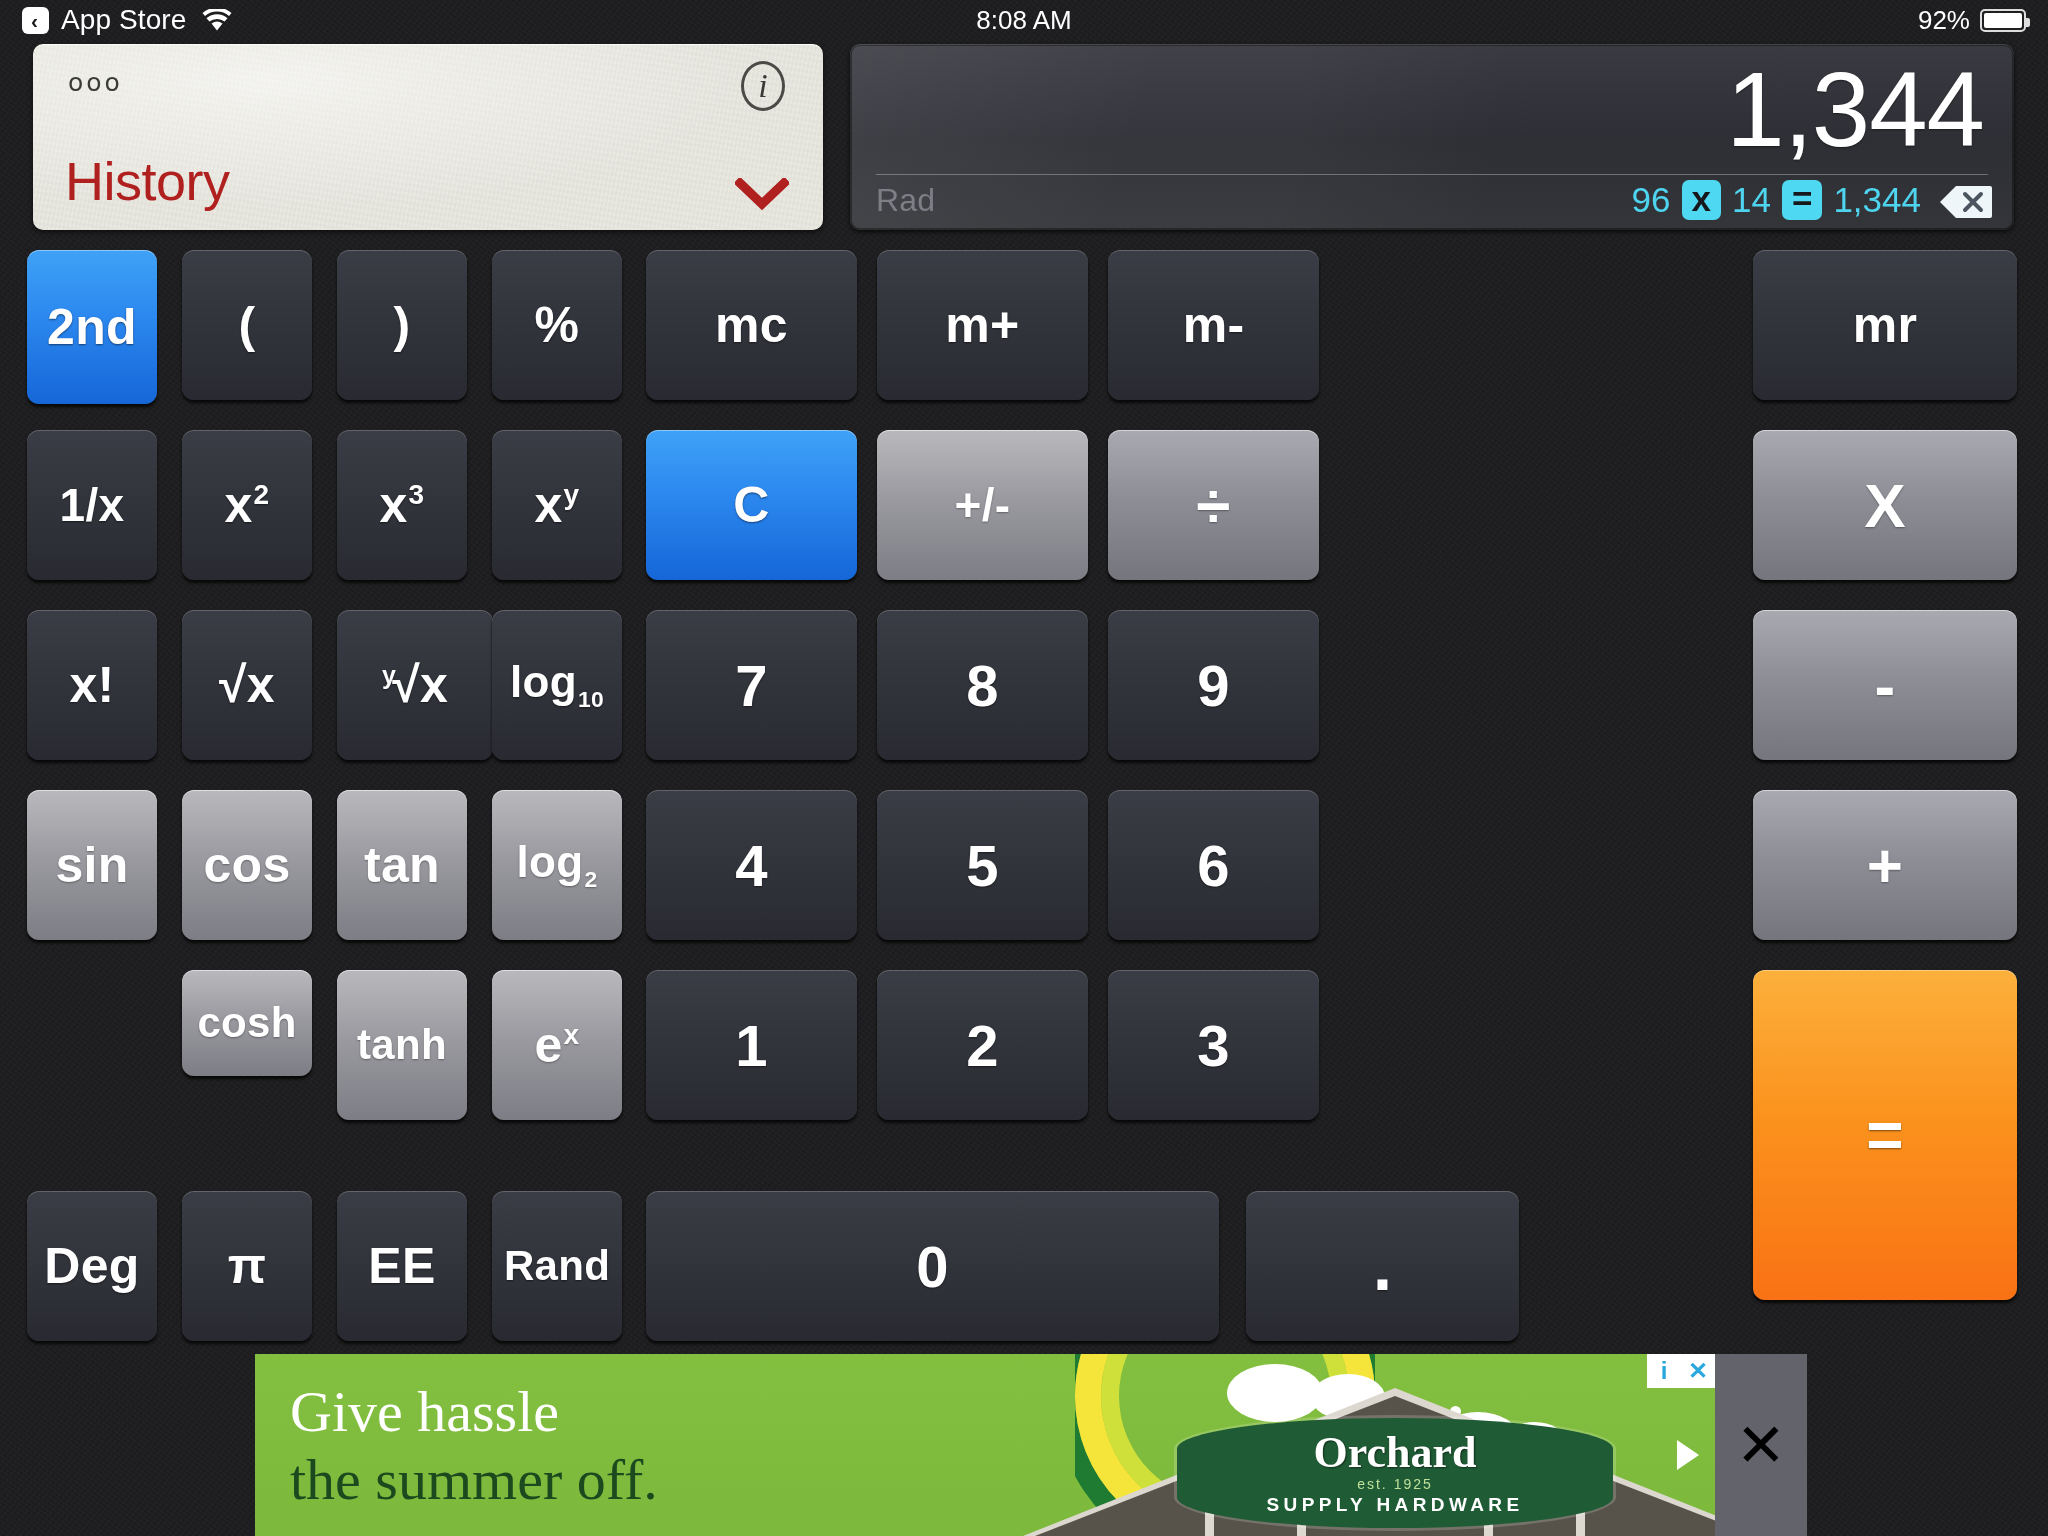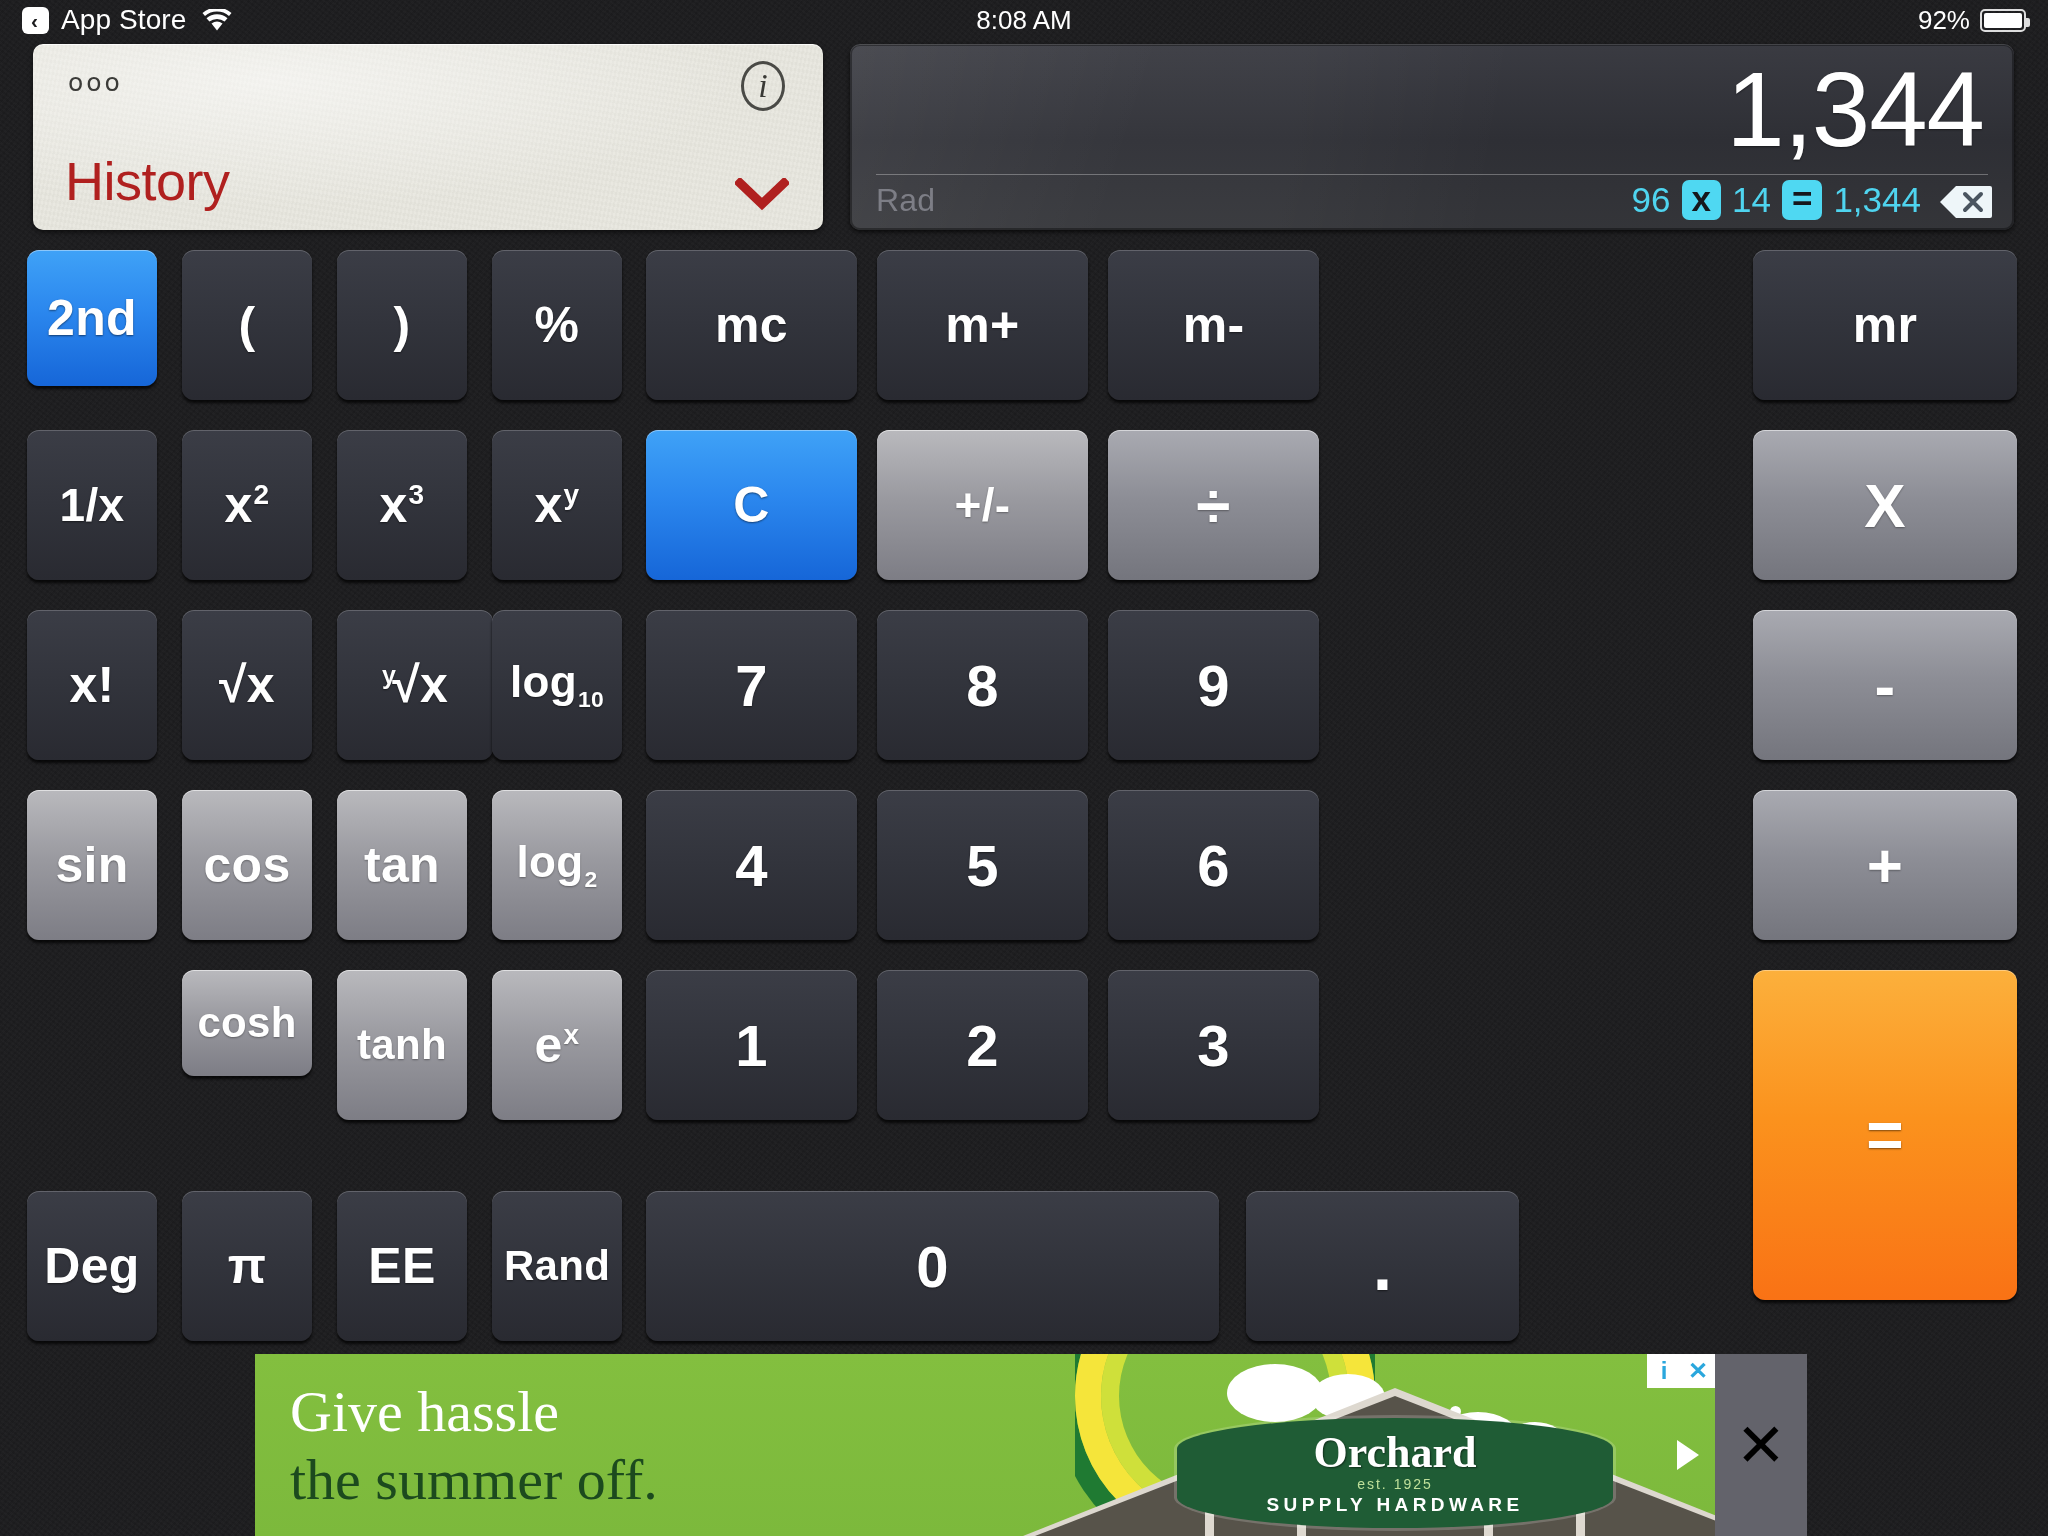--- a/index.html
+++ b/index.html
@@ -390,21 +390,21 @@
               <path d="M25 10 L41 26 M41 10 L25 26" stroke="#4a5560" stroke-width="4" stroke-linecap="round"></path>
             </svg>
           </span>
         </span>
       </div>
     </div>
   </div>
 
   <div class="keypad">
       <div class="krow" style="top: 0px;">
-        <div class="key k-blue" style="left: 27px; width: 130px; height: 136px; top: 0px;">
+        <div class="key k-blue" style="left: 27px; width: 130px; height: 154px; top: 0px;">
           <span>2nd</span>
         </div>
         <div class="key k-dark" style="left: 182px; width: 130px; height: 150px; top: 0px;">
           <span>(</span>
         </div>
         <div class="key k-dark" style="left: 337px; width: 130px; height: 150px; top: 0px;">
           <span>)</span>
         </div>
         <div class="key k-dark" style="left: 492px; width: 130px; height: 150px; top: 0px;">
           <span>%</span>

